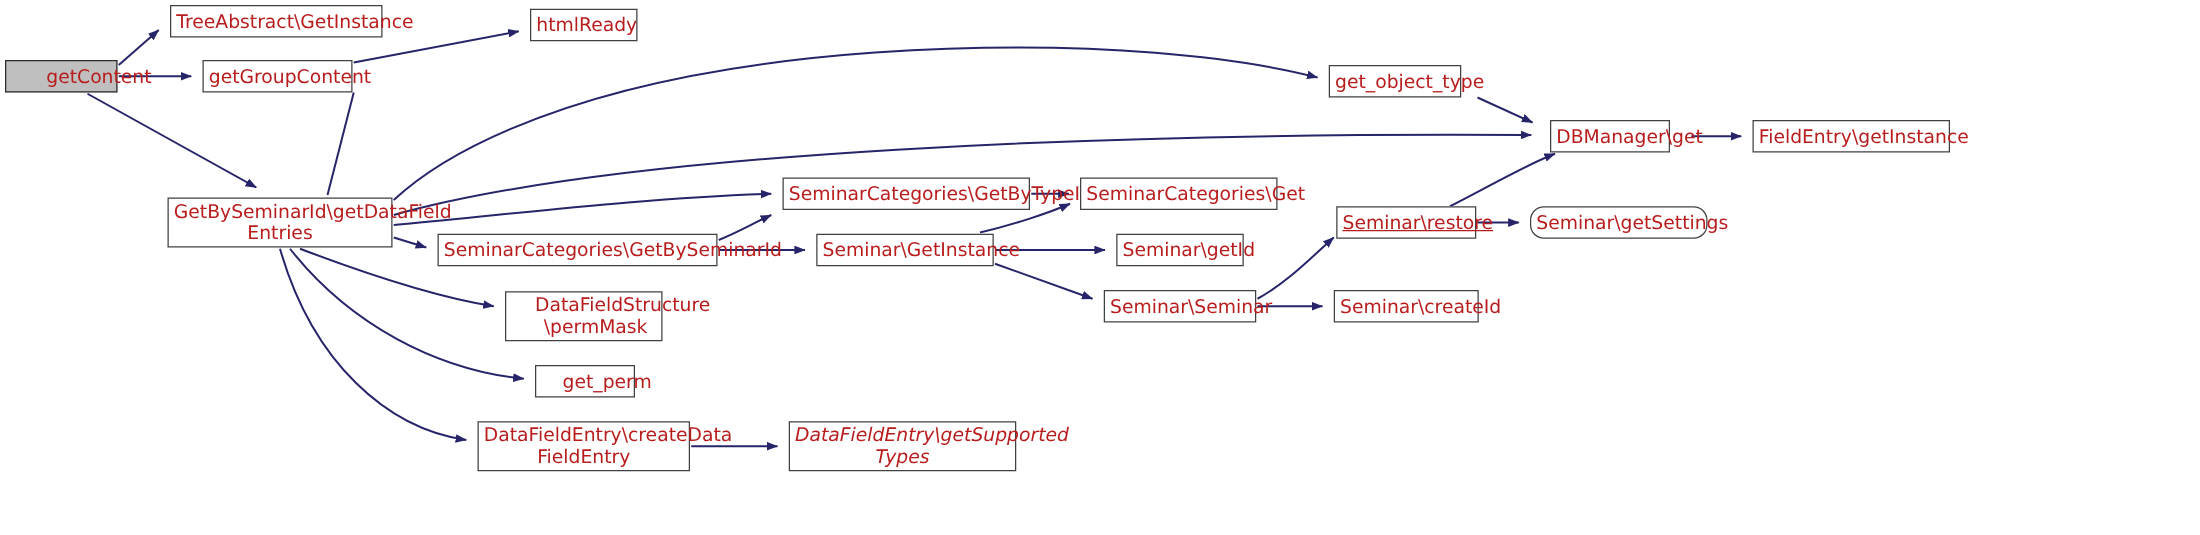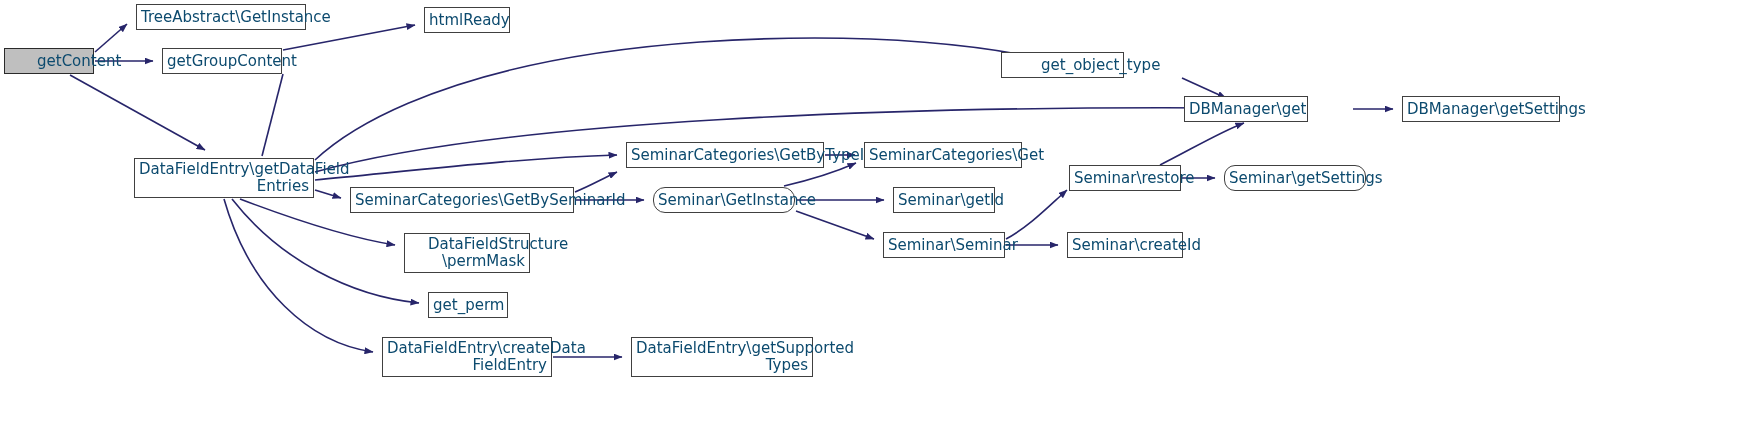--- a/index.html
+++ b/index.html
@@ -23,27 +23,27 @@
     top: 0;
     width: 1760px;
     height: 428px;
     pointer-events: none;
   }
   .node {
     position: absolute;
     box-sizing: border-box;
     border: 1px solid #404040;
     background: #ffffff;
-    color: #0c4a6e;
+    color: #b91c1c;
     font-size: 15px;
     line-height: 17px;
     display: flex;
     align-items: center;
     justify-content: center;
-    text-align: right;
+    text-align: center;
     white-space: pre-line;
     letter-spacing: 0px;
   }
   .node.root {
     background: #bfbfbf;
     border-color: #2a2a2a;
     padding-left: 28px;
   }
   .node-label {
     display: block;
@@ -113,36 +113,36 @@
     <path d="M 1160,165 C 1190,150 1220,132 1244,123" fill="none" stroke="#27256a" stroke-width="1.6" marker-end="url(#arrowhead)"></path>
 
     <path d="M 553,357 L 622,357" fill="none" stroke="#27256a" stroke-width="1.6" marker-end="url(#arrowhead)"></path>
   </svg>
 
   <div id="node-layer">
       <div class="node root" style="left: 4px; top: 48px; width: 90px; height: 26px;"><span class="node-label">getContent</span></div>
       <div class="node" style="left: 136px; top: 4px; width: 170px; height: 26px;"><span class="node-label">TreeAbstract\GetInstance</span></div>
       <div class="node" style="left: 162px; top: 48px; width: 120px; height: 26px;"><span class="node-label">getGroupContent</span></div>
       <div class="node" style="left: 424px; top: 7px; width: 86px; height: 26px;"><span class="node-label">htmlReady</span></div>
-      <div class="node" style="left: 1001px; top: 52px; width: 123px; height: 26px; padding-left: 35px;"><span class="node-label">get_object_type</span></div>
-      <div class="node" style="left: 1184px; top: 96px; width: 124px; height: 26px;"><span class="node-label">DBManager\get</span></div>
-      <div class="node" style="left: 1402px; top: 96px; width: 158px; height: 26px;"><span class="node-label">DBManager\getSettings</span></div>
-      <div class="node" style="left: 134px; top: 158px; width: 180px; height: 40px;"><span class="node-label">DataFieldEntry\getDataField
+      <div class="node" style="left: 1063px; top: 52px; width: 106px; height: 26px;"><span class="node-label">get_object_type</span></div>
+      <div class="node" style="left: 1240px; top: 96px; width: 96px; height: 26px;"><span class="node-label">DBManager\get</span></div>
+      <div class="node" style="left: 1402px; top: 96px; width: 158px; height: 26px;"><span class="node-label">FieldEntry\getInstance</span></div>
+      <div class="node" style="left: 134px; top: 158px; width: 180px; height: 40px;"><span class="node-label">GetBySeminarId\getDataField
 Entries</span></div>
       <div class="node" style="left: 626px; top: 142px; width: 198px; height: 26px;"><span class="node-label">SeminarCategories\GetByTypeId</span></div>
       <div class="node" style="left: 864px; top: 142px; width: 158px; height: 26px;"><span class="node-label">SeminarCategories\Get</span></div>
       <div class="node" style="left: 350px; top: 187px; width: 224px; height: 26px;"><span class="node-label">SeminarCategories\GetBySeminarId</span></div>
-      <div class="node" style="left: 653px; top: 187px; width: 142px; height: 26px; border-radius: 12px;"><span class="node-label">Seminar\GetInstance</span></div>
+      <div class="node" style="left: 653px; top: 187px; width: 142px; height: 26px;"><span class="node-label">Seminar\GetInstance</span></div>
       <div class="node" style="left: 893px; top: 187px; width: 102px; height: 26px;"><span class="node-label">Seminar\getId</span></div>
-      <div class="node" style="left: 1069px; top: 165px; width: 112px; height: 26px;"><span class="node-label">Seminar\restore</span></div>
+      <div class="node" style="left: 1069px; top: 165px; width: 112px; height: 26px; text-decoration: underline;"><span class="node-label">Seminar\restore</span></div>
       <div class="node" style="left: 1224px; top: 165px; width: 142px; height: 26px; border-radius: 11px;"><span class="node-label">Seminar\getSettings</span></div>
       <div class="node" style="left: 883px; top: 232px; width: 122px; height: 26px;"><span class="node-label">Seminar\Seminar</span></div>
       <div class="node" style="left: 1067px; top: 232px; width: 116px; height: 26px;"><span class="node-label">Seminar\createId</span></div>
       <div class="node" style="left: 404px; top: 233px; width: 126px; height: 40px; padding-left: 19px;"><span class="node-label">DataFieldStructure
 \permMask</span></div>
-      <div class="node" style="left: 428px; top: 292px; width: 80px; height: 26px;"><span class="node-label">get_perm</span></div>
+      <div class="node" style="left: 428px; top: 292px; width: 80px; height: 26px; padding-left: 17px;"><span class="node-label">get_perm</span></div>
       <div class="node" style="left: 382px; top: 337px; width: 170px; height: 40px;"><span class="node-label">DataFieldEntry\createData
 FieldEntry</span></div>
-      <div class="node" style="left: 631px; top: 337px; width: 182px; height: 40px;"><span class="node-label">DataFieldEntry\getSupported
+      <div class="node" style="left: 631px; top: 337px; width: 182px; height: 40px; font-style: italic;"><span class="node-label">DataFieldEntry\getSupported
 Types</span></div>
     </div>
 
 </div>
 
 </body></html>

